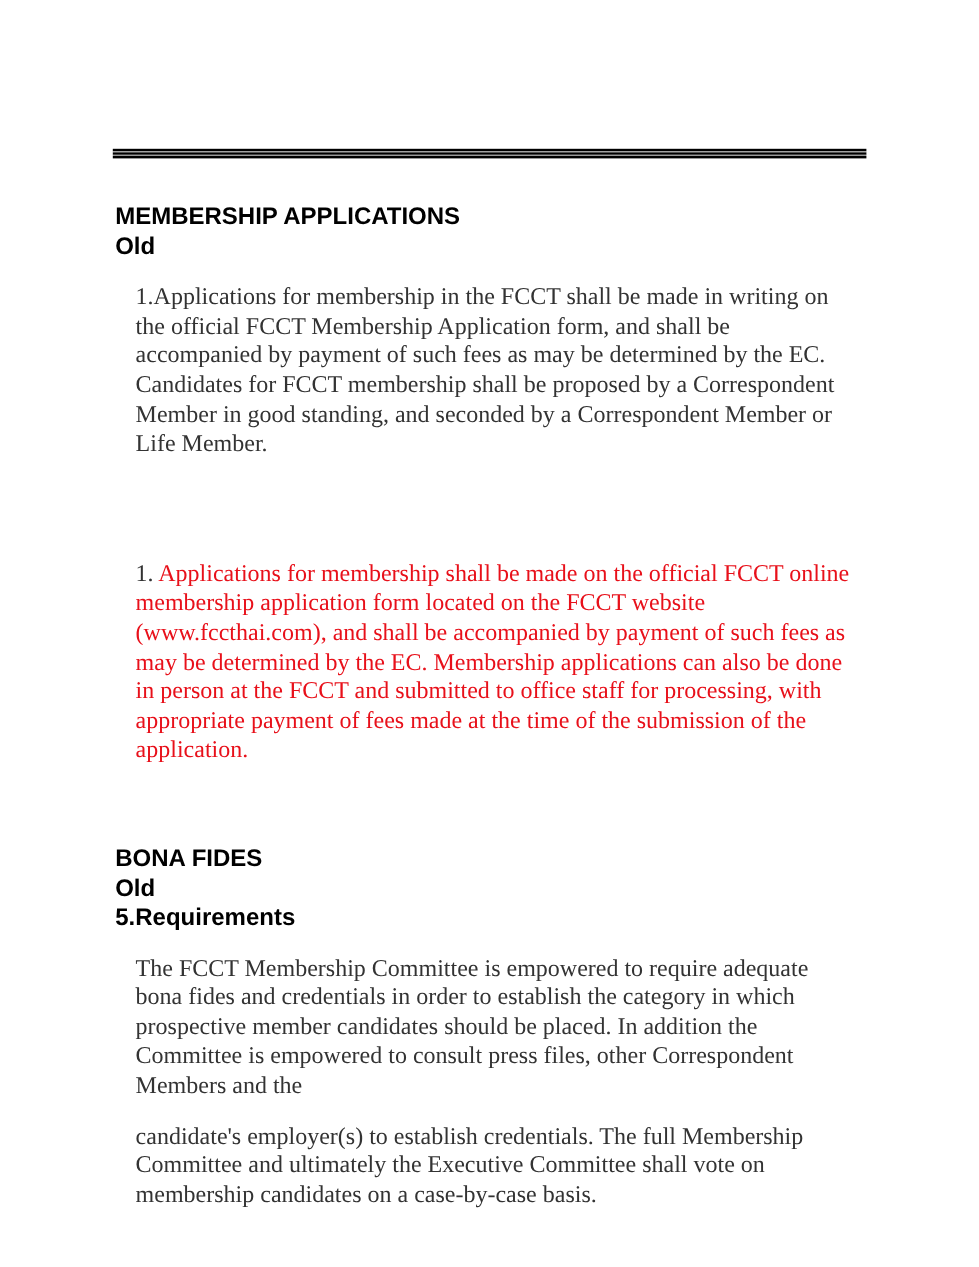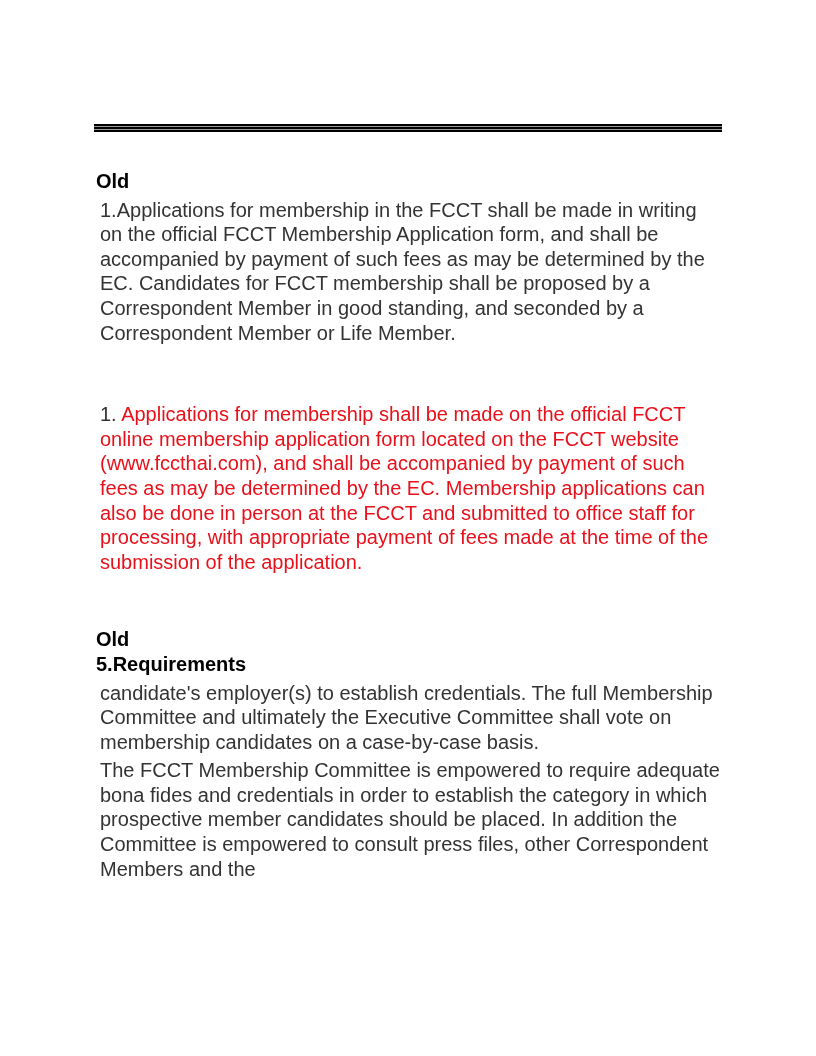--- a/index.html
+++ b/index.html
@@ -9,38 +9,40 @@
     .rule div { position: absolute; left: 0; right: 0; }
     .r1 { top: 0; height: 2px; background: #000; }
     .r2 { top: 2px; height: 1px; background: #9a9a9a; }
     .r3 { top: 3px; height: 2px; background: #000; }
     .r4 { top: 5px; height: 1px; background: #9a9a9a; }
     .r5 { top: 6px; height: 2px; background: #000; }
     .content { position: absolute; left: 96px; top: 169px; width: 630px;
       font-size: 20px; line-height: 24.6px; color: #333333; }
     .h { font-weight: bold; color: #000; }
     .red { color: #e8101a; }
-    .p { margin: 4px; }
+    .p { margin: 17px; font-family: Liberation Serif, serif; }
     .gap1 { height: 49px; }
     .gap2 { height: 49px; }
   </style>
 </head>
 <body>
 
 <div class="rule">
   <div class="r1"></div>
     <div class="r2"></div>
     <div class="r3"></div>
     <div class="r4"></div>
     <div class="r5"></div>
 </div>
 
 <div class="content">
+  <div class="h">MEMBERSHIP APPLICATIONS</div>
   <div class="h">Old</div>
   <p class="p">1.Applications for membership in the FCCT shall be made in writing on the official FCCT Membership Application form, and shall be accompanied by payment of such fees as may be determined by the EC. Candidates for FCCT membership shall be proposed by a Correspondent Member in good standing, and seconded by a Correspondent Member or Life Member.</p>
   <div class="gap1"></div>
   <p class="p"><span>1. </span><span class="red">Applications for membership shall be made on the official FCCT online membership application form located on the FCCT website (www.fccthai.com), and shall be accompanied by payment of such fees as may be determined by the EC. Membership applications can also be done in person at the FCCT and submitted to office staff for processing, with appropriate payment of fees made at the time of the submission of the application.</span></p>
   <div class="gap2"></div>
+  <div class="h">BONA FIDES</div>
   <div class="h">Old</div>
   <div class="h">5.Requirements</div>
+  <p class="p">The FCCT Membership Committee is empowered to require adequate bona fides and credentials in order to establish the category in which prospective member candidates should be placed. In addition the Committee is empowered to consult press files, other Correspondent Members and the</p>
   <p class="p">candidate's employer(s) to establish credentials. The full Membership Committee and ultimately the Executive Committee shall vote on membership candidates on a case-by-case basis.</p>
-  <p class="p">The FCCT Membership Committee is empowered to require adequate bona fides and credentials in order to establish the category in which prospective member candidates should be placed. In addition the Committee is empowered to consult press files, other Correspondent Members and the</p>
 </div>
 
 </body></html>

